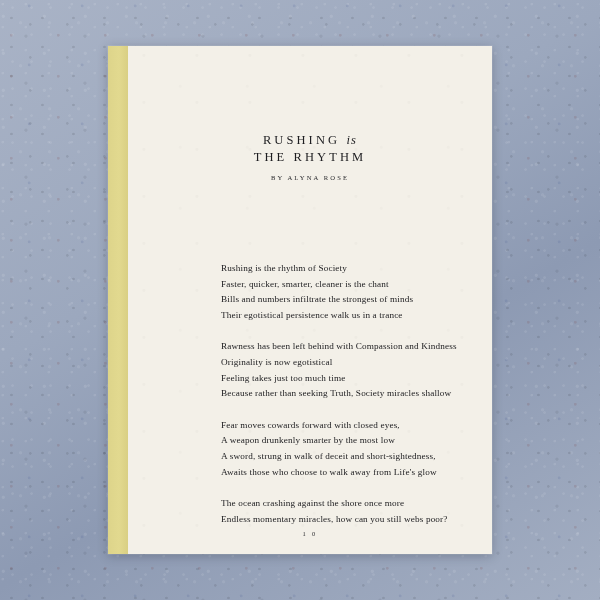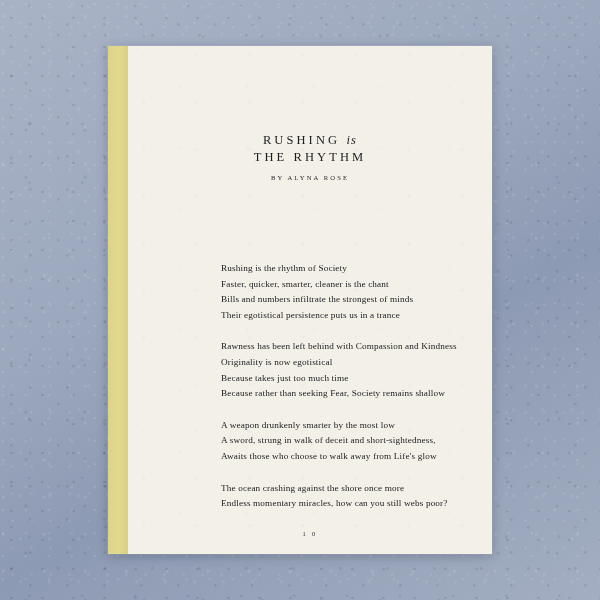--- a/index.html
+++ b/index.html
@@ -159,31 +159,32 @@
         <div class="title-line">THE RHYTHM</div>
         <div id="byline">BY ALYNA ROSE</div>
       </div>
 
       <div id="poem">
 
         <div class="stanza">
           <div class="line">Rushing is the rhythm of Society</div>
           <div class="line">Faster, quicker, smarter, cleaner is the chant</div>
           <div class="line">Bills and numbers infiltrate the strongest of minds</div>
-          <div class="line">Their egotistical persistence puts us in a trance</div>
+          <div class="line">Their egotistical persistence walk us in a trance</div>
         </div>
 
         <div class="stanza">
           <div class="line">Rawness has been left behind with Compassion and Kindness</div>
           <div class="line">Originality is now egotistical</div>
-          <div class="line">Because takes just too much time</div>
-          <div class="line">Because rather than seeking Fear, Society remains shallow</div>
+          <div class="line">Feeling takes just too much time</div>
+          <div class="line">Because rather than seeking Truth, Society miracles shallow</div>
         </div>
 
         <div class="stanza">
+          <div class="line">Fear moves cowards forward with closed eyes,</div>
           <div class="line">A weapon drunkenly smarter by the most low</div>
           <div class="line">A sword, strung in walk of deceit and short-sightedness,</div>
           <div class="line">Awaits those who choose to walk away from Life's glow</div>
         </div>
 
         <div class="stanza">
           <div class="line">The ocean crashing against the shore once more</div>
           <div class="line">Endless momentary miracles, how can you still webs poor?</div>
         </div>
 

